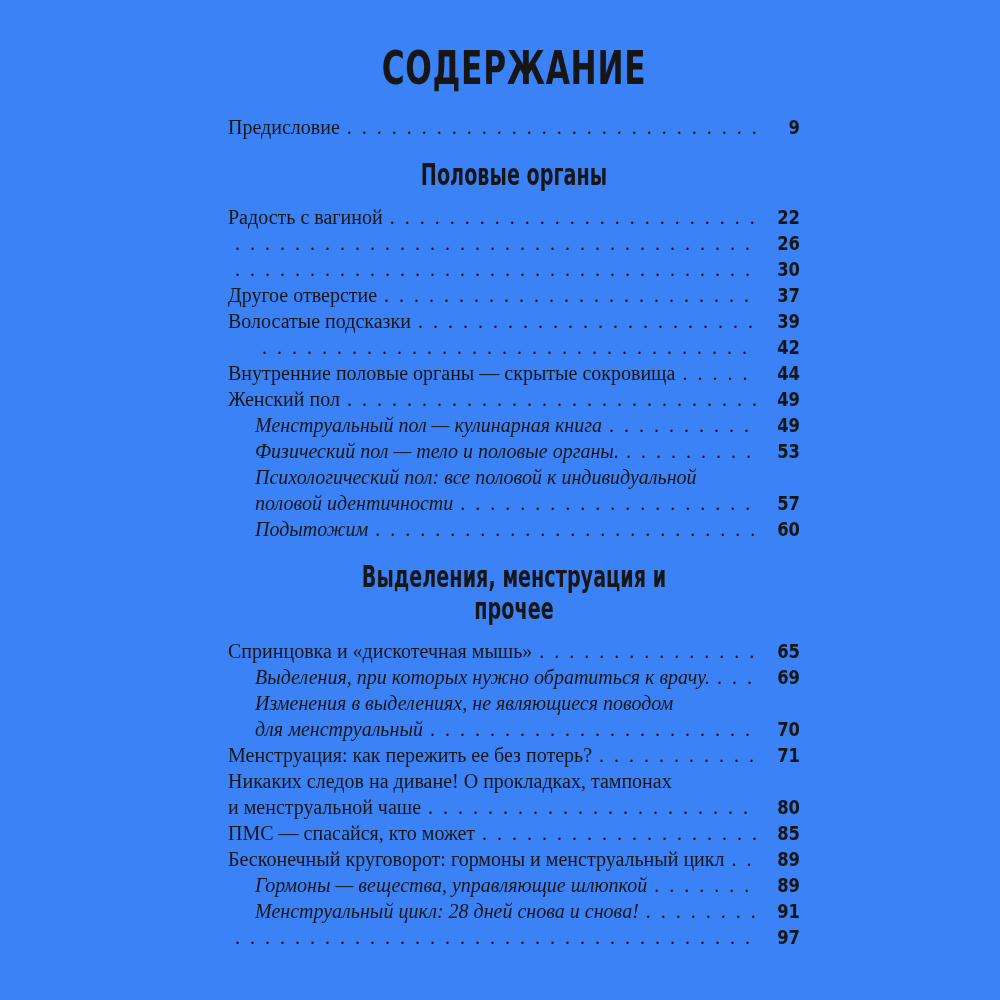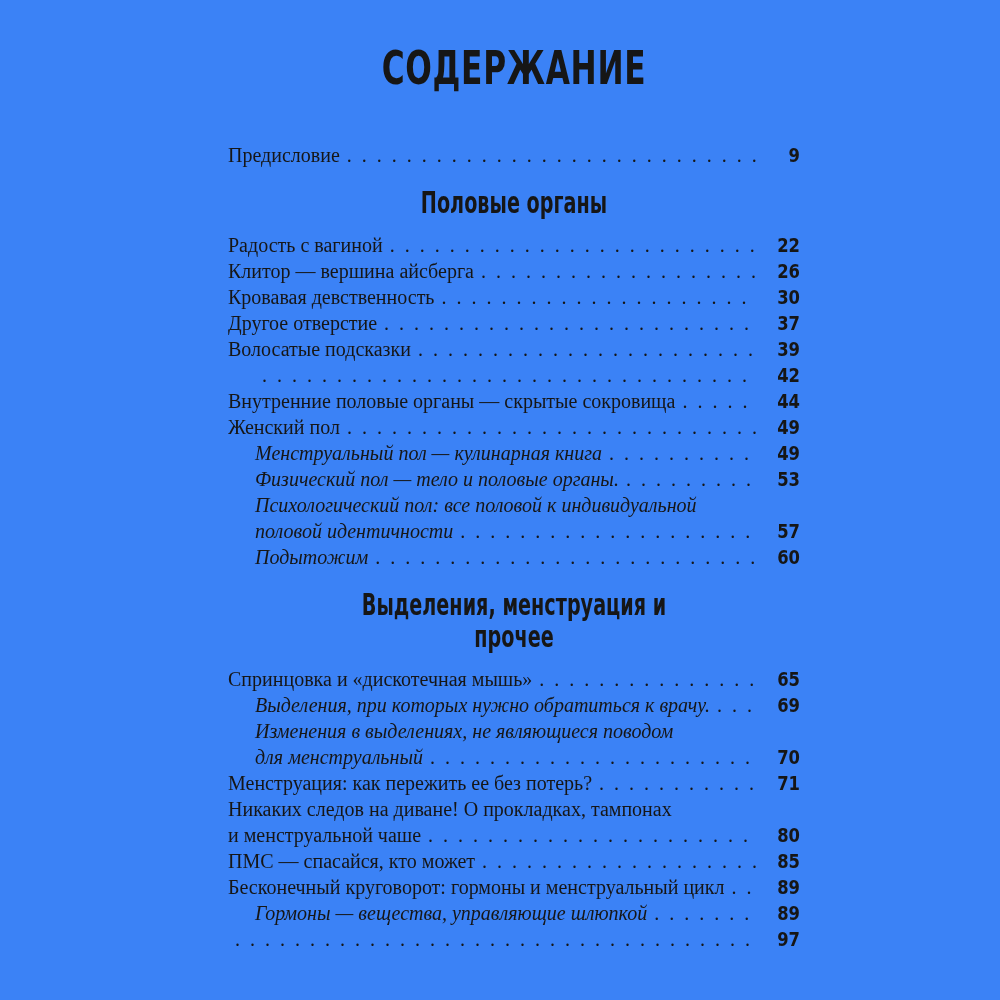--- a/index.html
+++ b/index.html
@@ -23,21 +23,21 @@
   .title {
     margin: 46px 0 0 0;
     text-align: center;
     font-family: "DejaVu Sans", sans-serif;
     font-weight: 700;
     font-size: 46px;
     line-height: 44px;
     letter-spacing: 1px;
     transform: scaleX(0.68);
   }
-  .toc-body { margin-top: 52px; }
+  .toc-body { margin-top: 24px; }
   .section-heading {
     margin: 19px 0 13px 0;
     text-align: center;
     font-family: "DejaVu Sans", sans-serif;
     font-weight: 700;
     font-size: 30px;
     line-height: 32px;
     transform: scaleX(0.64);
   }
   .row {
@@ -85,26 +85,24 @@
           <span class="leader"></span>
           <span class="pagenum">9</span>
         </div>
         <h2 class="section-heading">Половые органы</h2>
         <div class="row main">
           <span class="label">Радость с вагиной</span>
           <span class="leader"></span>
           <span class="pagenum">22</span>
         </div>
         <div class="row main">
-          <span class="label">Клитор — вершина айсберга</span>
           <span class="leader"></span>
           <span class="pagenum">26</span>
         </div>
         <div class="row main">
-          <span class="label">Кровавая девственность</span>
           <span class="leader"></span>
           <span class="pagenum">30</span>
         </div>
         <div class="row main">
           <span class="label">Другое отверстие</span>
           <span class="leader"></span>
           <span class="pagenum">37</span>
         </div>
         <div class="row main">
           <span class="label">Волосатые подсказки</span>
@@ -187,20 +185,25 @@
         </div>
         <div class="row main">
           <span class="label">Бесконечный круговорот: гормоны и менструальный цикл</span>
           <span class="leader"></span>
           <span class="pagenum">89</span>
         </div>
         <div class="row sub">
           <span class="label">Гормоны — вещества, управляющие шлюпкой</span>
           <span class="leader"></span>
           <span class="pagenum">89</span>
+        </div>
+        <div class="row sub">
+          <span class="label">Менструальный цикл: 28 дней снова и снова!</span>
+          <span class="leader"></span>
+          <span class="pagenum">91</span>
         </div>
         <div class="row main">
           <span class="leader"></span>
           <span class="pagenum">97</span>
         </div>
       </div>
   </div>
 </div>
 
 </body></html>

